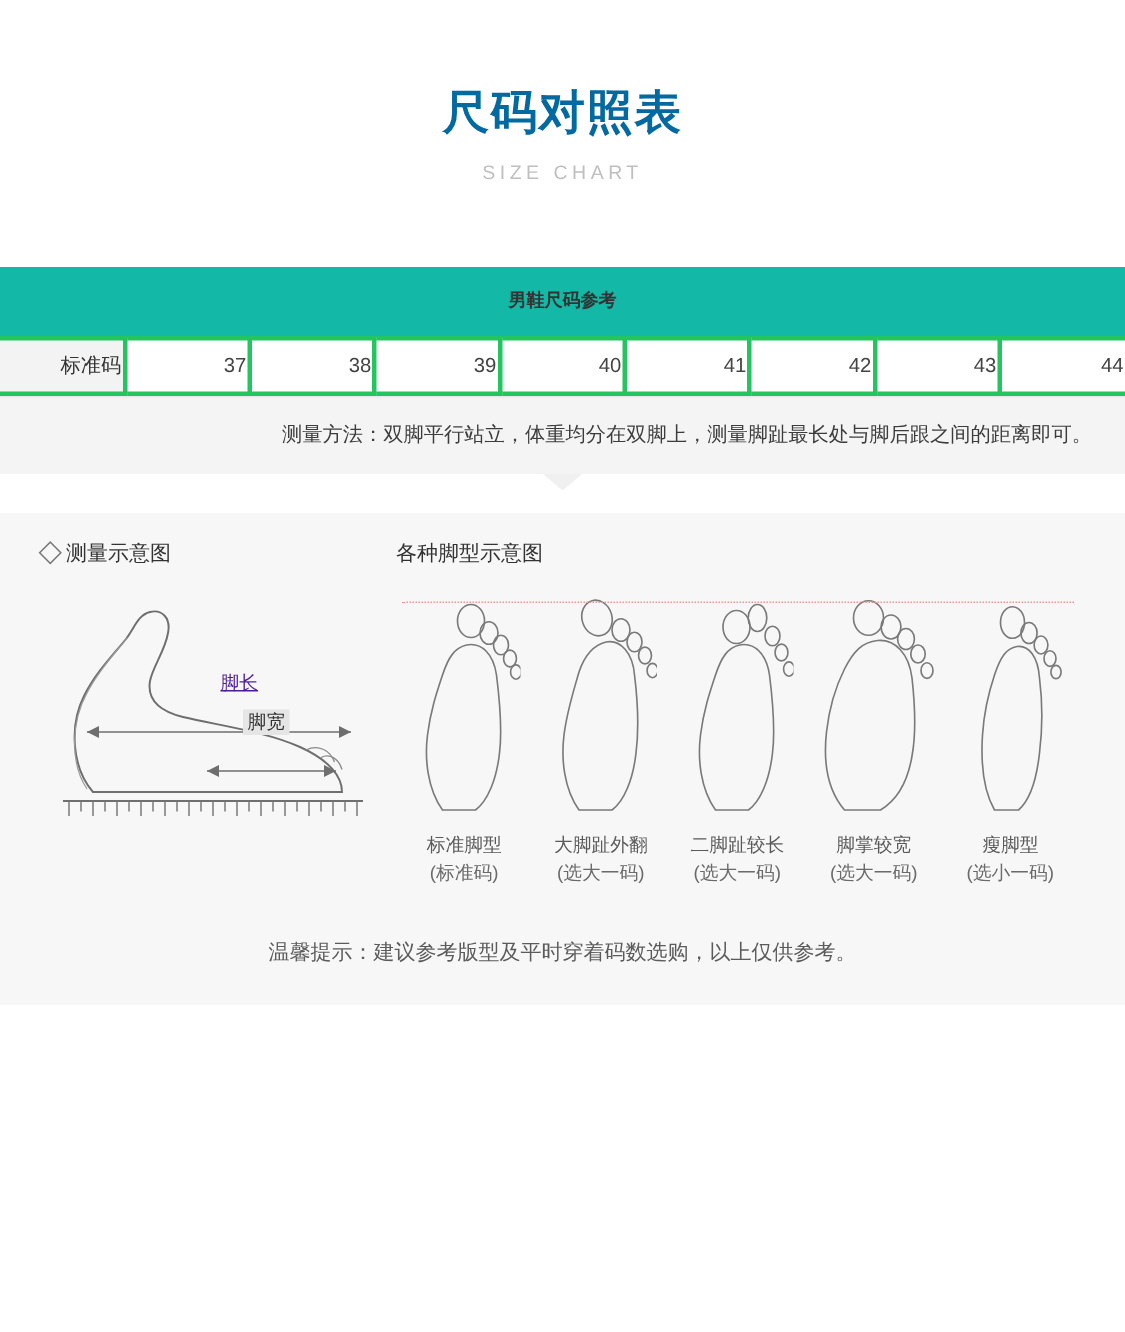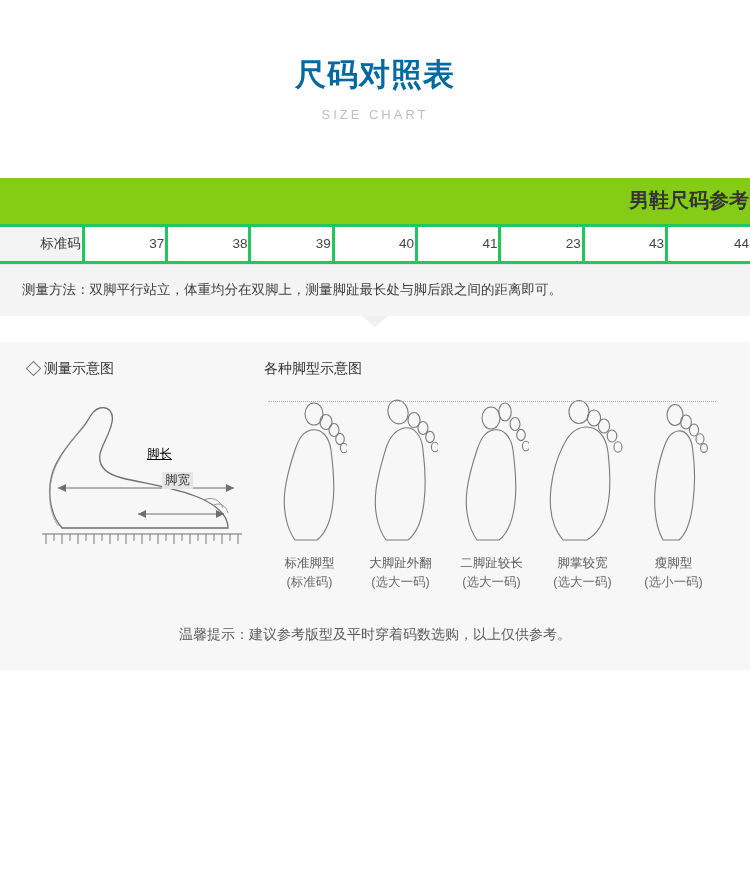--- a/index.html
+++ b/index.html
@@ -39,24 +39,24 @@
   .table-wrap {
     margin: 0;
     padding-top: 56px;
   }
   .size-table {
     width: 750px;
     border-collapse: collapse;
     table-layout: fixed;
   }
   .size-table .cap-row td {
-    background: #84cc16;
+    background: #14b8a6;
     height: 44px;
-    text-align: right;
-    font-size: 20px;
+    text-align: center;
+    font-size: 12px;
     font-weight: bold;
     color: #333333;
     border: none;
   }
   .size-table td {
     border: 3px solid #22c55e;
     height: 32px;
     text-align: right;
     font-size: 13.5px;
     color: #444444;
@@ -72,20 +72,21 @@
     border-right: none;
   }
 
   .measure-note {
     background: #f4f4f4;
     font-size: 13.5px;
     color: #3c3c3c;
     padding: 15px 22px 16px 22px;
     line-height: 1.5;
     border-top: 1px solid #e8e8e8;
+    text-align: right;
   }
 
   
   .arrow-divider {
     height: 26px;
     position: relative;
   }
   .arrow-divider .tri {
     position: absolute;
     left: 50%;
@@ -187,21 +188,21 @@
         <tr class="cap-row">
       <td colspan="9">男鞋尺码参考</td>
     </tr>
     <tr>
       <td class="rowhead">标准码</td>
       <td>37</td>
       <td>38</td>
       <td>39</td>
       <td>40</td>
       <td>41</td>
-      <td>23</td>
+      <td>42</td>
       <td>43</td>
       <td>44</td>
     </tr>
   </tbody>
     </table>
   <div class="measure-note">测量方法：双脚平行站立，体重均分在双脚上，测量脚趾最长处与脚后跟之间的距离即可。</div>
 </div>
 
 <div class="arrow-divider">
   <div class="tri"></div>
@@ -254,21 +255,21 @@
 
         <line x1="30" y1="100" x2="206" y2="100" stroke="#6e6e6e" stroke-width="1"></line>
         <polygon points="30,100 38,96 38,104" fill="#6e6e6e"></polygon>
         <polygon points="206,100 198,96 198,104" fill="#6e6e6e"></polygon>
 
         <line x1="110" y1="126" x2="196" y2="126" stroke="#6e6e6e" stroke-width="1"></line>
         <polygon points="110,126 118,122 118,130" fill="#6e6e6e"></polygon>
         <polygon points="196,126 188,122 188,130" fill="#6e6e6e"></polygon>
       </svg>
       <div style="position:relative; margin-top:-118px; margin-left:0; height:118px; pointer-events:none;">
-        <div style="position:absolute; left:116px; top:2px; background:#f7f7f7; padding:0 3px; font-size:12.5px; color:#000000;text-decoration:underline;">脚长</div>
+        <div style="position:absolute; left:116px; top:2px; background:#f7f7f7; padding:0 3px; font-size:12.5px; color:#4c1d95;text-decoration:underline;">脚长</div>
         <div style="position:absolute; left:134px; top:28px; background:#e5e5e5; padding:0 3px; font-size:12.5px; color:#333;">脚宽</div>
       </div>
     </div>
 
     <div class="right-col">
       <div class="sec-head">
         <span>各种脚型示意图</span>
       </div>
 
       <div style="position:relative;">

